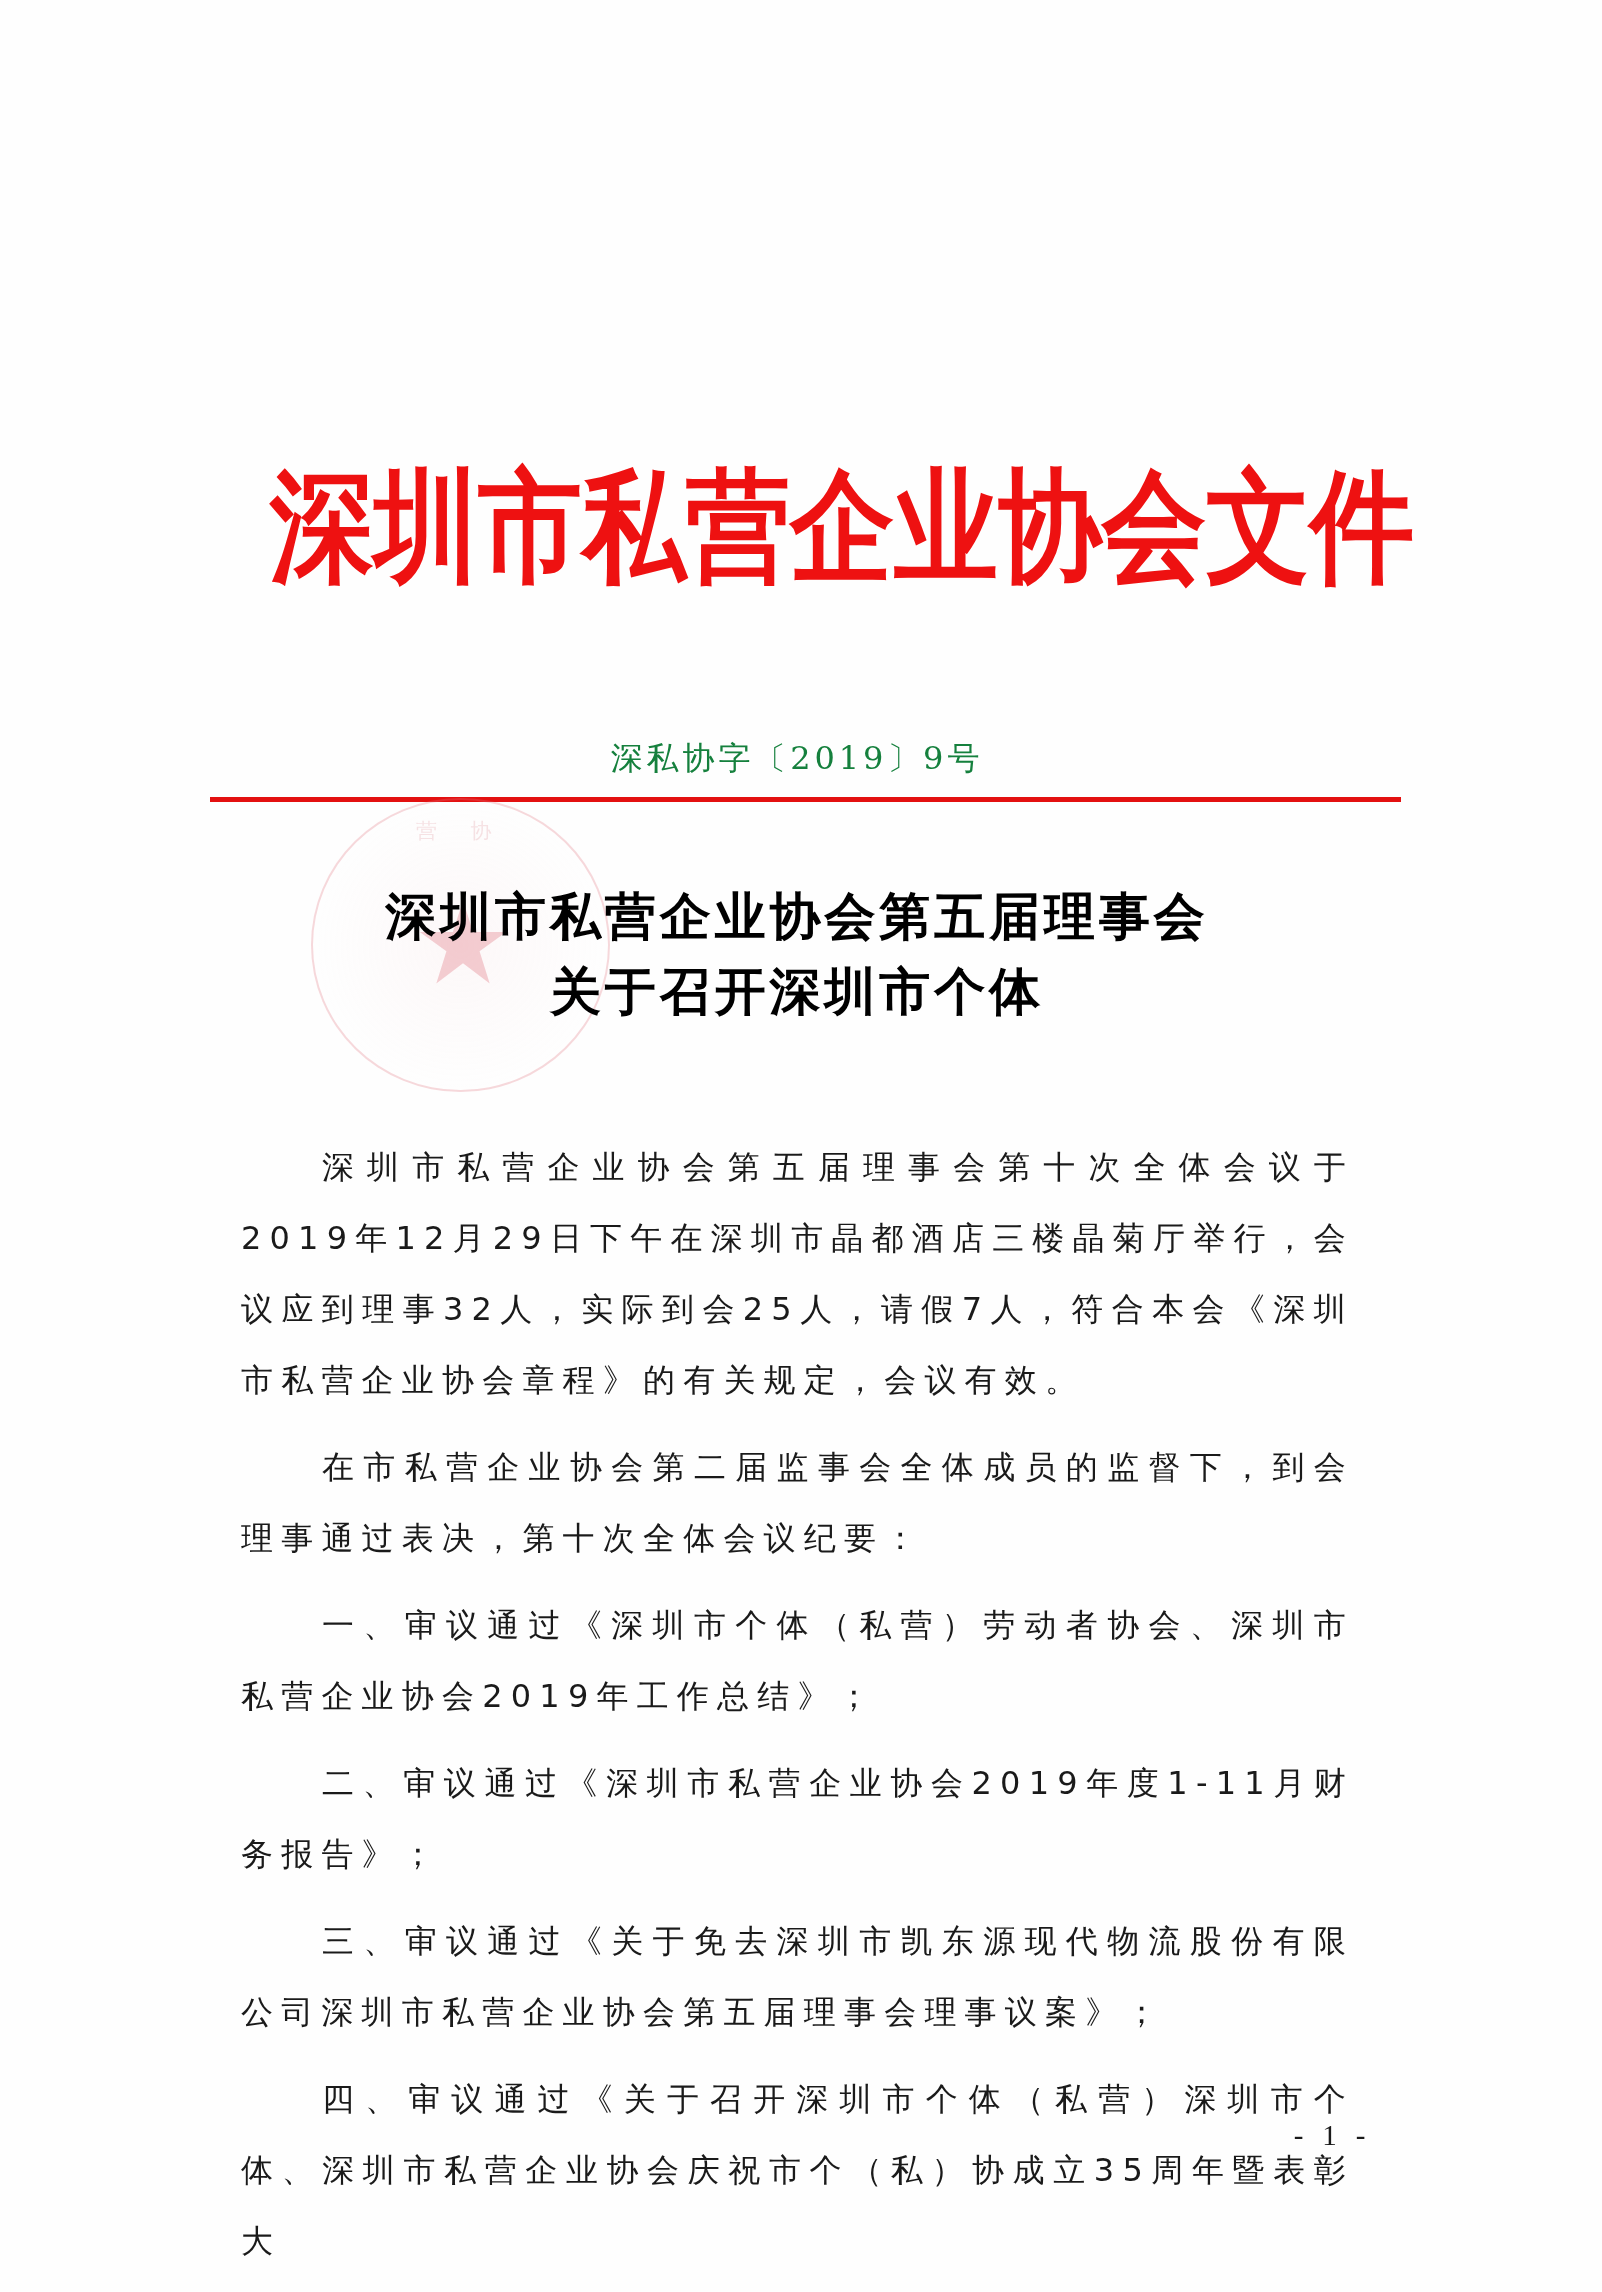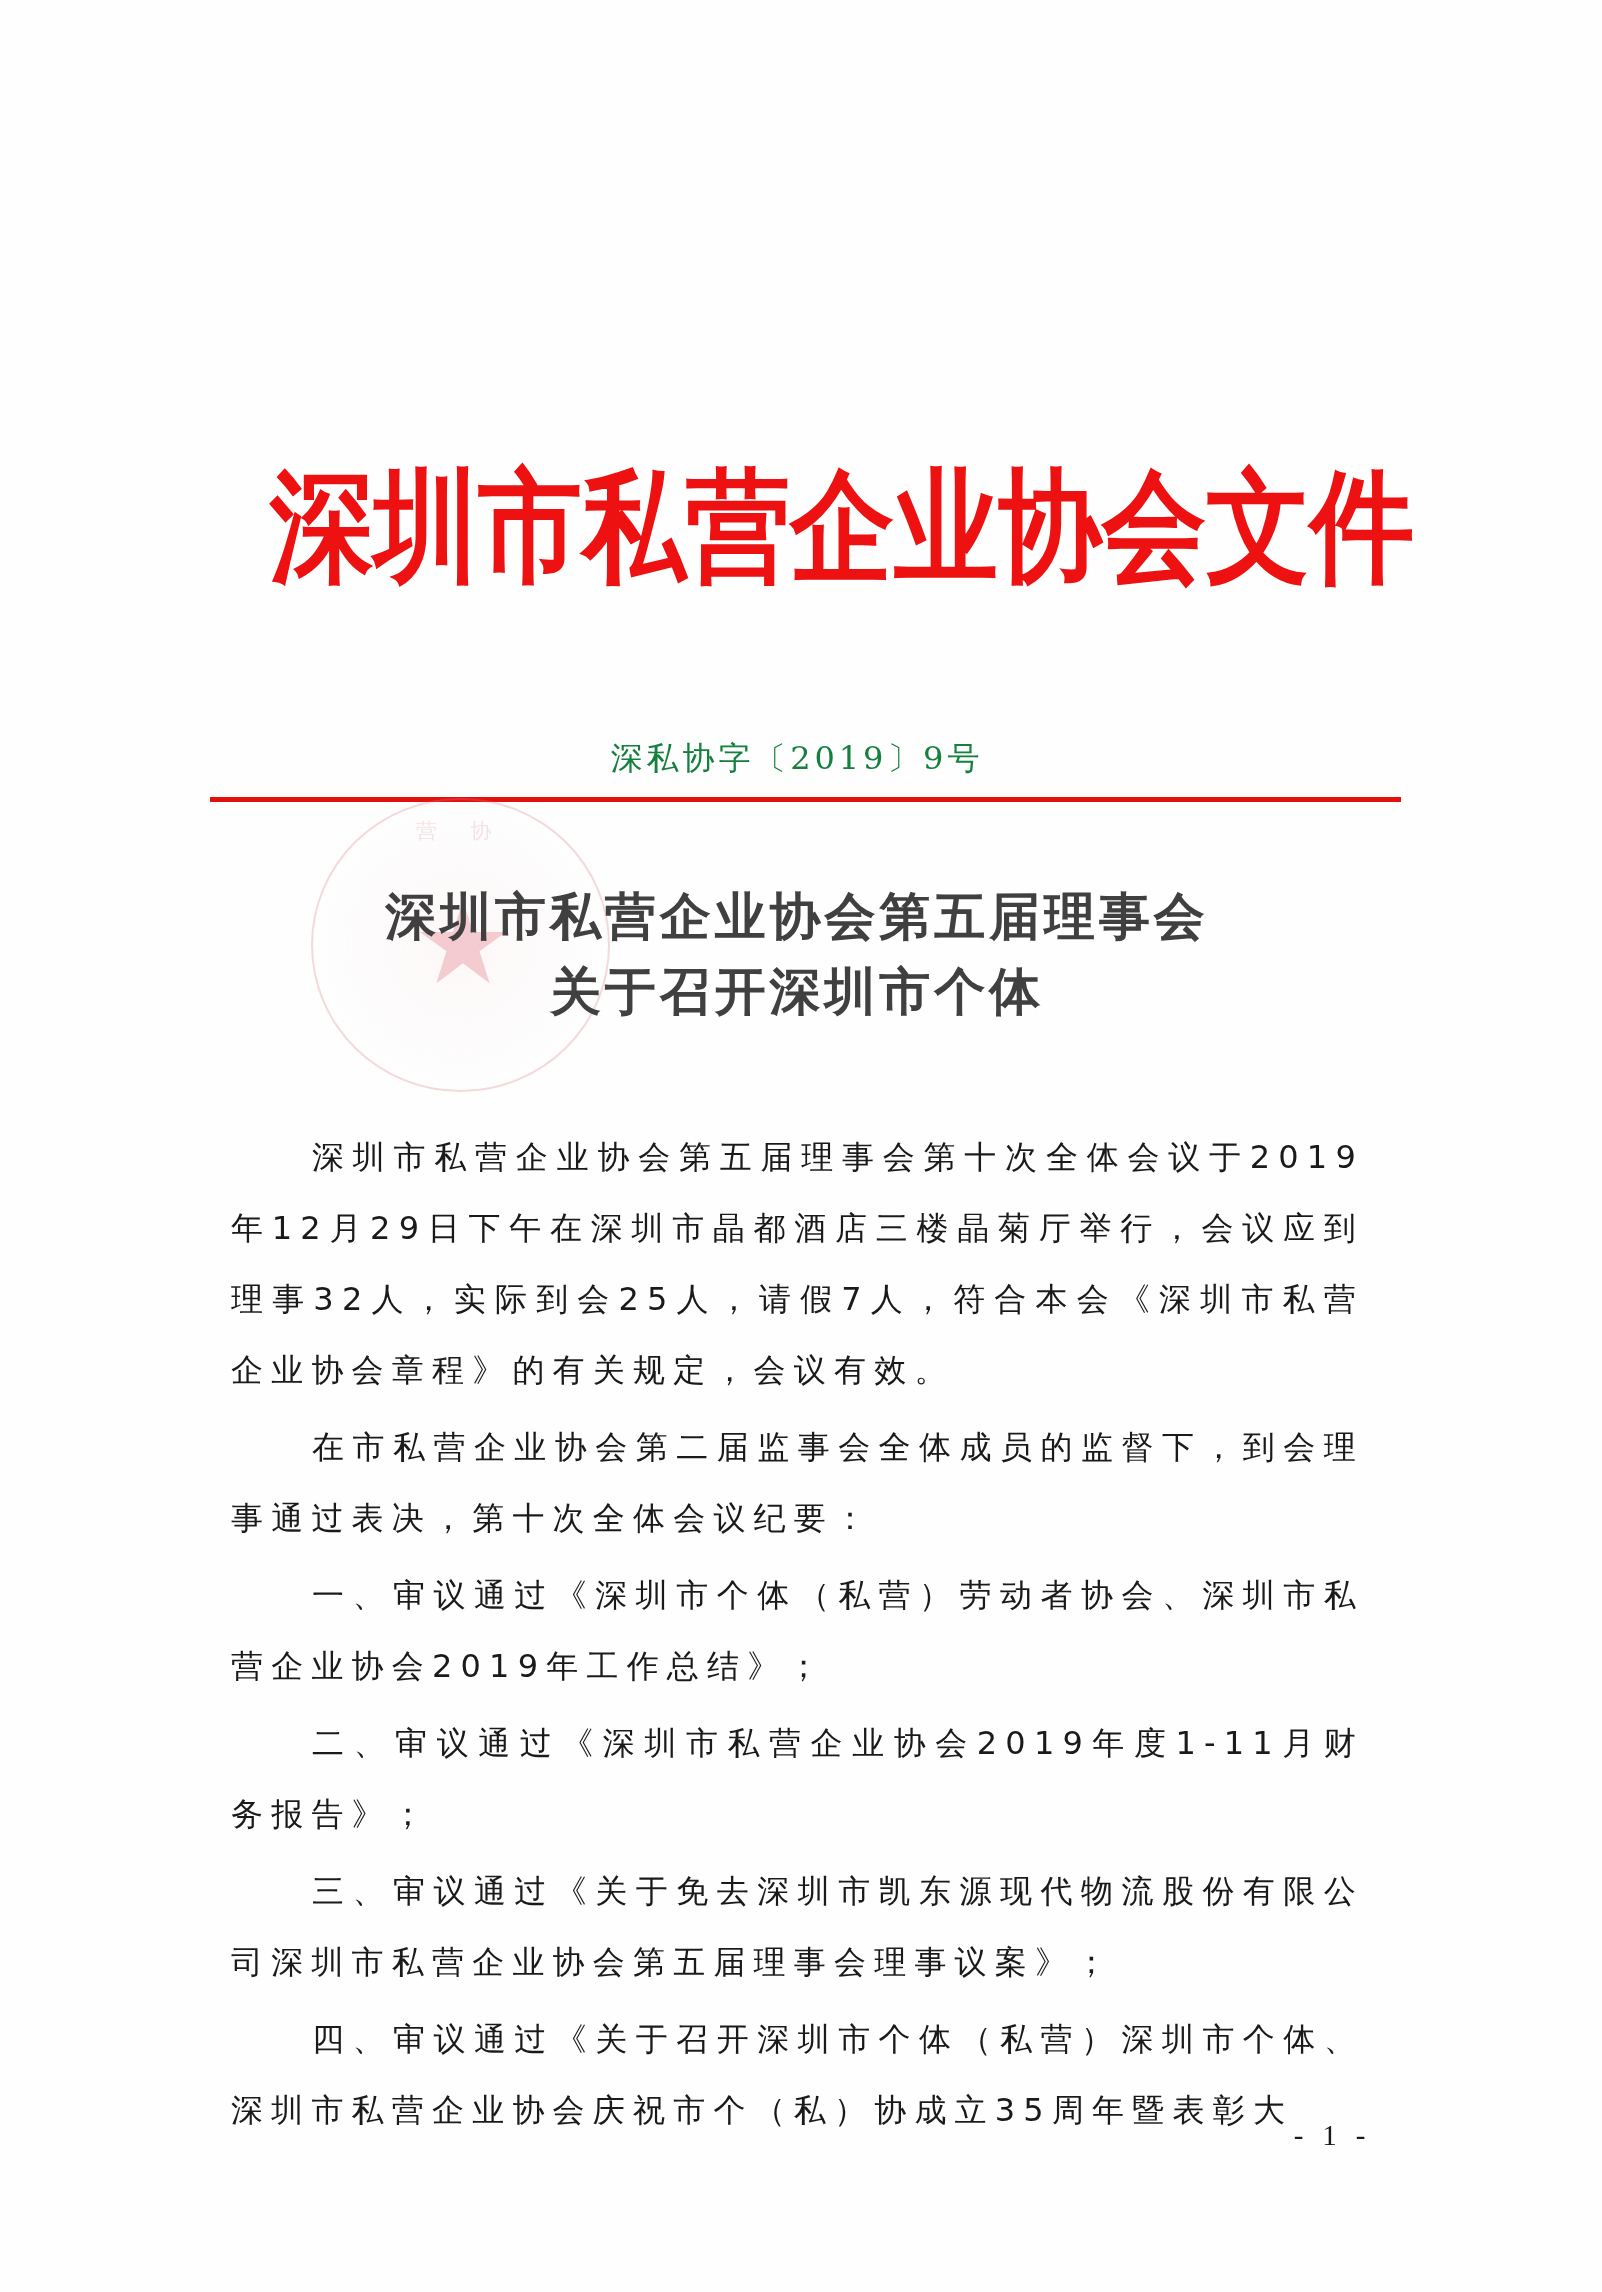--- a/index.html
+++ b/index.html
@@ -95,41 +95,41 @@
     .subtitle {
       position: absolute;
       left: 290px;
       top: 879px;
       width: 1014px;
       text-align: center;
       font-family: "DejaVu Serif", "Liberation Serif", serif;
       font-weight: bold;
       font-size: 51px;
       line-height: 75px;
-      color: #404040;
+      color: #000000;
       letter-spacing: 3.9px;
     }
     .subtitle .line {
       display: block;
       white-space: nowrap;
     }
     .body-text {
       position: absolute;
       left: 225px;
       top: 1116px;
       width: 1145px;
       font-family: "DejaVu Sans", "Liberation Sans", sans-serif;
       font-size: 32px;
       line-height: 71px;
       color: #1a1a1a;
       letter-spacing: 8.2px;
       text-align: justify;
     }
     .body-text p {
-      margin: 6px;
+      margin: 16px;
       text-indent: 81px;
     }
     .page-number {
       position: absolute;
       left: 1284px;
       top: 2119px;
       width: 97px;
       text-align: center;
       font-family: "Liberation Serif", "DejaVu Serif", serif;
       font-size: 29px;

